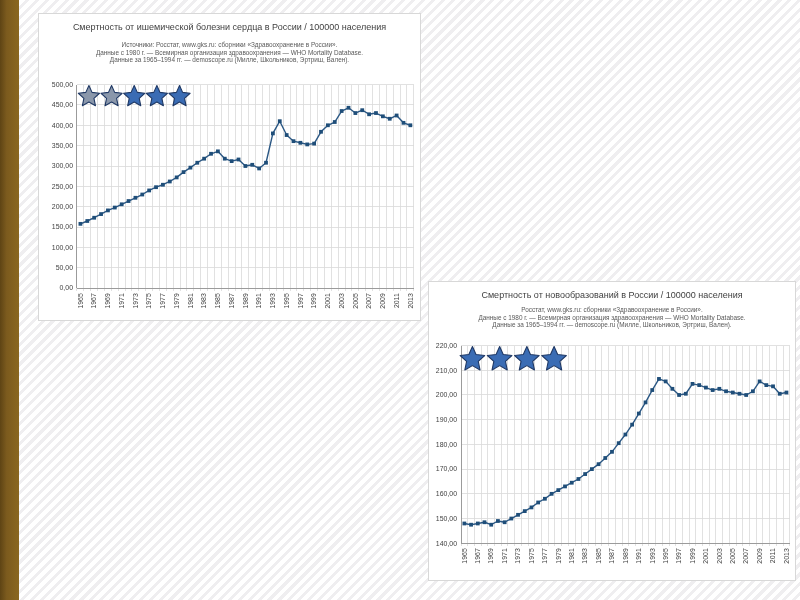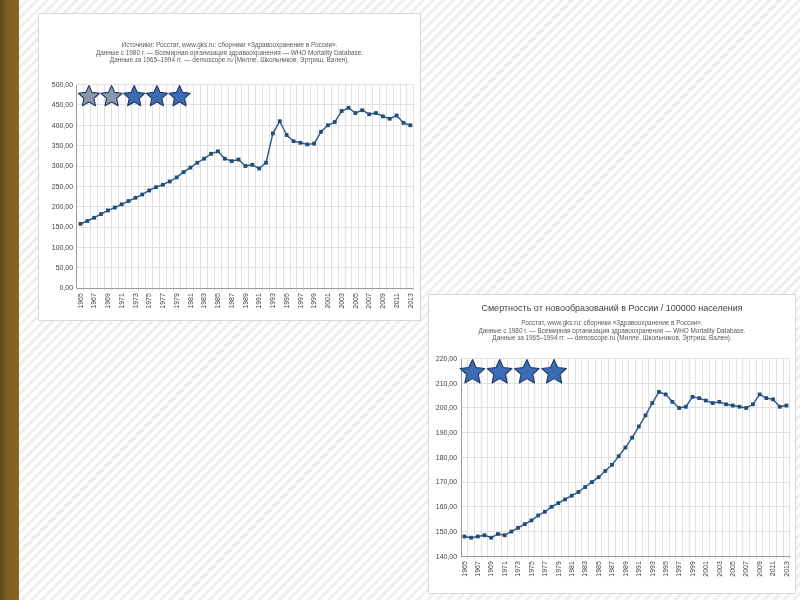--- a/index.html
+++ b/index.html
@@ -13,41 +13,42 @@
     background:repeating-linear-gradient(135deg,#ffffff 0px,#ffffff 4px,#efeef0 4px,#efeef0 7px);
   }
   .left-bar{
     position:absolute;left:0;top:0;width:19px;height:600px;
     background:linear-gradient(90deg,#5e4414 0%,#7c5b1e 35%,#8a671f 100%);
   }
   .card{
     position:absolute;background:#ffffff;border:1px solid #d8d8d8;box-sizing:border-box;
   }
   .card1{left:38px;top:13px;width:383px;height:308px;}
-  .card2{left:428px;top:294px;width:368px;height:300px;}
+  .card2{left:428px;top:281px;width:368px;height:300px;}
   .chart-title{
     position:absolute;left:0;top:8px;width:100%;margin:0;
     text-align:center;font-size:9px;font-weight:normal;color:#3f3f3f;
     white-space:nowrap;
   }
   .chart-sub{
     position:absolute;left:0;top:27px;width:100%;
     text-align:center;font-size:6.4px;line-height:7.6px;color:#595959;
   }
   .card2 .chart-sub{top:24px;}
   .chart-sub div{white-space:nowrap;}
   svg.plot{position:absolute;left:0;top:0;width:100%;height:100%;}
 </style>
 </head>
 <body>
 
 <div class="slide">
   <div class="left-bar"></div>
 
   <section class="card card1">
+    <h3 class="chart-title">Смертность от ишемической болезни сердца в России / 100000 населения</h3>
     <div class="chart-sub">
       <div>Источники: Росстат, www.gks.ru: сборники «Здравоохранение в России».</div>
       <div>Данные с 1980 г. — Всемирная организация здравоохранения — WHO Mortality Database.</div>
       <div>Данные за 1965–1994 гг. — demoscope.ru (Милле, Школьников, Эртриш, Вален).</div>
     </div>
     <svg class="plot" id="plot0" xmlns="http://www.w3.org/2000/svg" viewBox="0 0 383 308">
         <g stroke="#d9d9d9" stroke-width="0.8" shape-rendering="crispEdges">
           <line x1="38.00" y1="71" x2="38.00" y2="279"></line>
           <line x1="44.92" y1="71" x2="44.92" y2="279"></line>
           <line x1="51.84" y1="71" x2="51.84" y2="279"></line>

